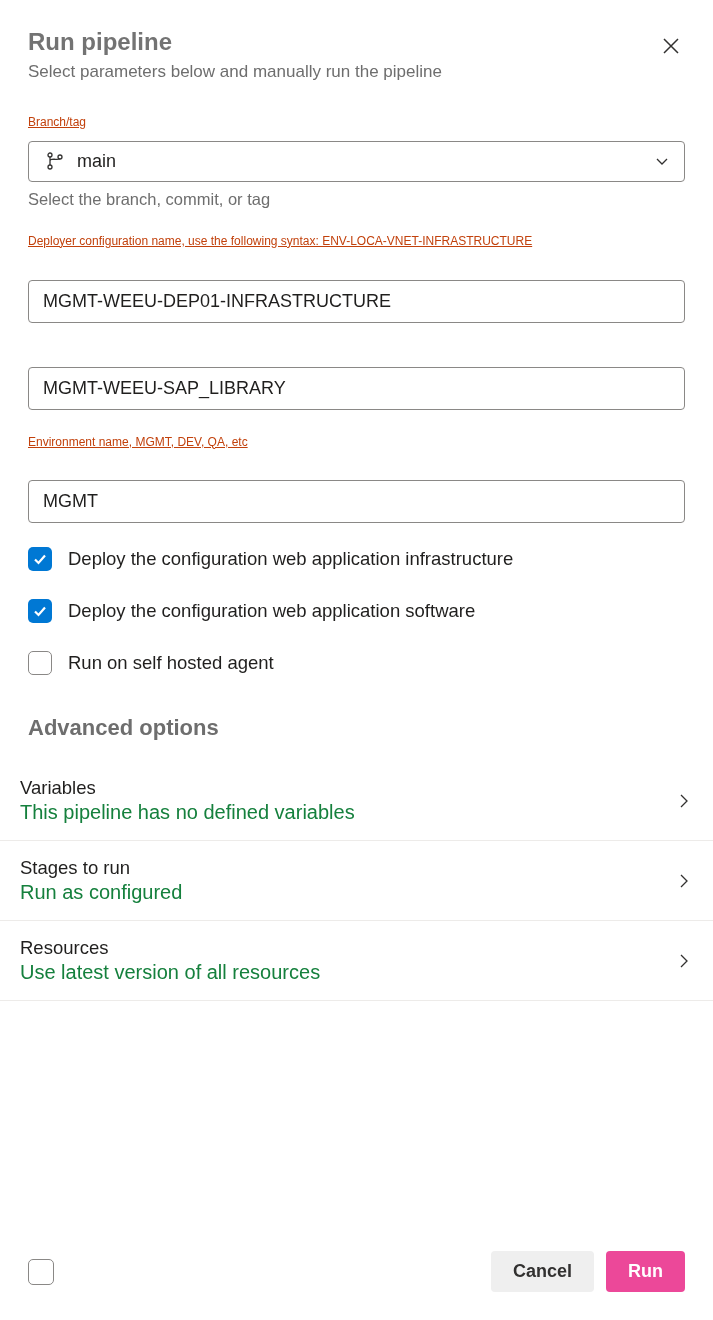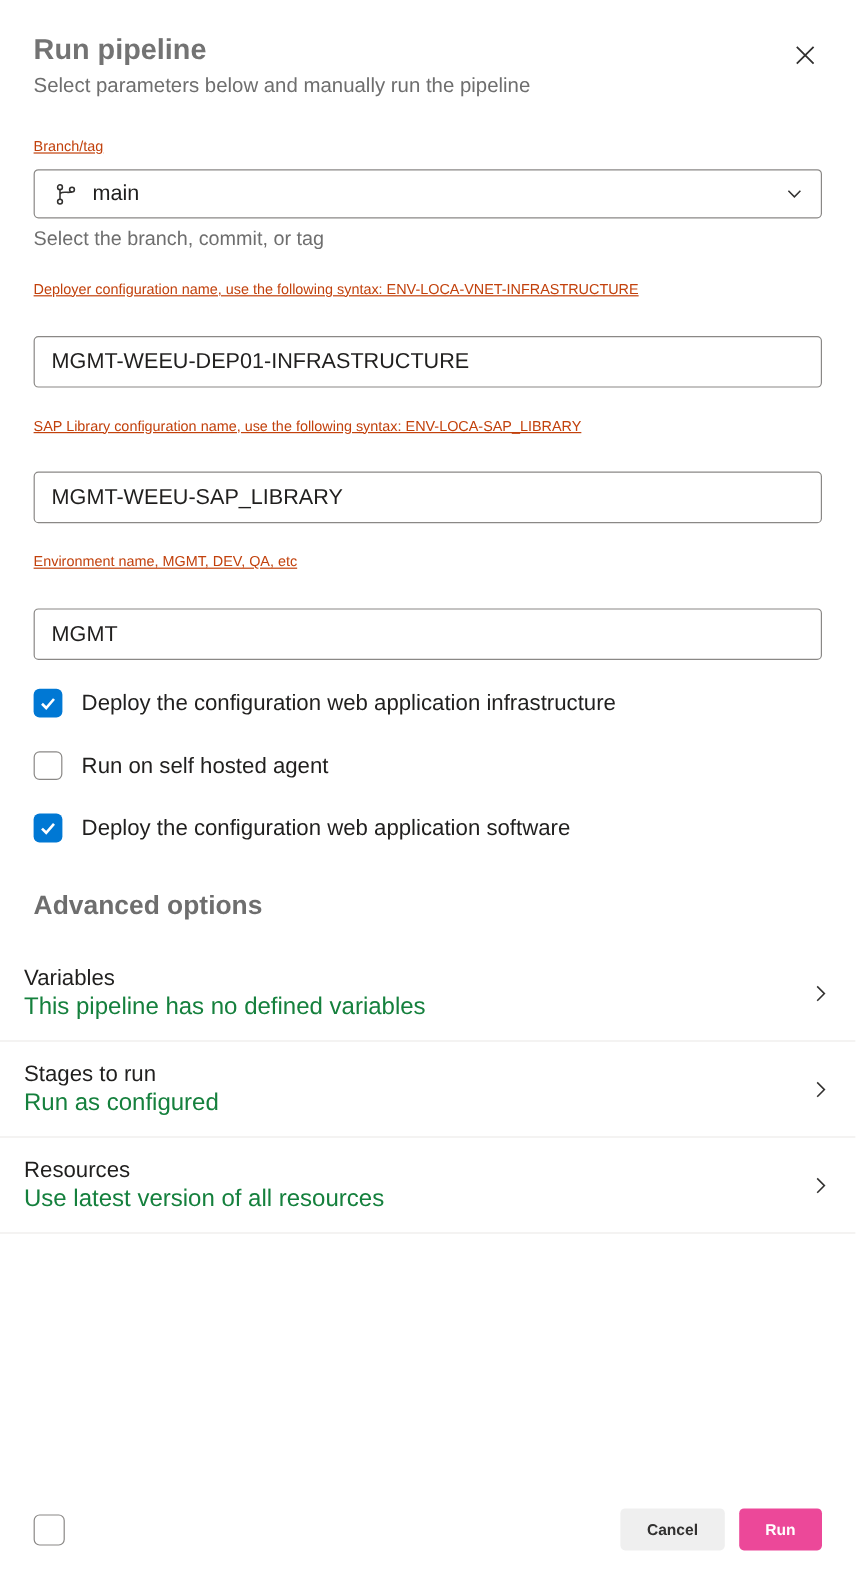--- a/index.html
+++ b/index.html
@@ -54,21 +54,21 @@
     color: #201f1e;
     background: #fff;
   }
   .select-box {
     display: flex;
     align-items: center;
     justify-content: space-between;
     padding: 9px 14px 9px 16px;
     cursor: pointer;
   }
-  .select-left { display: flex; align-items: flex-end; gap: 12px; }
+  .select-left { display: flex; align-items: flex-start; gap: 12px; }
   .text-input {
     padding: 10px 14px;
     margin-top: 20px;
   }
   .helper-text {
     font-size: 16.5px;
     color: #6e6e6e;
     margin-top: 8px;
   }
   .checkbox-row {
@@ -137,21 +137,21 @@
   .footer-left { display: flex; align-items: center; gap: 16px; cursor: pointer; }
   .footer-cb {
     width: 26px;
     height: 26px;
     border: 1.5px solid #8a8886;
     border-radius: 5px;
     flex: none;
   }
   .footer-right { display: flex; gap: 12px; }
   .btn {
-    font-size: 13px;
+    font-size: 18px;
     font-weight: 600;
     border-radius: 4px;
     padding: 10px 22px;
     border: none;
     cursor: pointer;
     font-family: inherit;
     text-align: center;
   }
   .btn-secondary {
     background: #efefef;
@@ -197,50 +197,49 @@
     </div>
     <div class="helper-text">Select the branch, commit, or tag</div>
   </div>
 
   <div class="field-block">
     <div class="field-label">Deployer configuration name, use the following syntax: ENV-LOCA-VNET-INFRASTRUCTURE</div>
     <input class="text-input" value="MGMT-WEEU-DEP01-INFRASTRUCTURE" style="">
   </div>
 
   <div class="field-block">
-    <div class="field-label">SAP Library configuration name, use the following syntax: ENV-LOCA-SAP_LIBRARY</div>
     <input class="text-input" value="MGMT-WEEU-SAP_LIBRARY" style="">
   </div>
 
   <div class="field-block">
     <div class="field-label">Environment name, MGMT, DEV, QA, etc</div>
     <input class="text-input" value="MGMT" style="">
   </div>
 
   <div class="checkboxes-group">
     <div class="checkbox-row">
       <div class="cb checked">
         <svg width="16" height="16" viewBox="0 0 16 16" fill="none" stroke-width="2.2">
             <path d="M3 8.5 L6.5 12 L13 4.5"></path>
           </svg>
       </div>
       <span class="cb-label">Deploy the configuration web application infrastructure</span>
     </div>
     <div class="checkbox-row">
-      <div class="cb unchecked"></div>
-      <span class="cb-label">Run on self hosted agent</span>
-    </div>
-    <div class="checkbox-row">
       <div class="cb checked">
         <svg width="16" height="16" viewBox="0 0 16 16" fill="none" stroke-width="2.2">
             <path d="M3 8.5 L6.5 12 L13 4.5"></path>
           </svg>
       </div>
       <span class="cb-label">Deploy the configuration web application software</span>
     </div>
+    <div class="checkbox-row">
+      <div class="cb unchecked"></div>
+      <span class="cb-label">Run on self hosted agent</span>
+    </div>
   </div>
 
   <div class="section-heading">Advanced options</div>
 </div>
 
 <div class="nav-row">
   <div>
     <div class="nav-title">Variables</div>
     <div class="nav-sub">This pipeline has no defined variables</div>
   </div>

